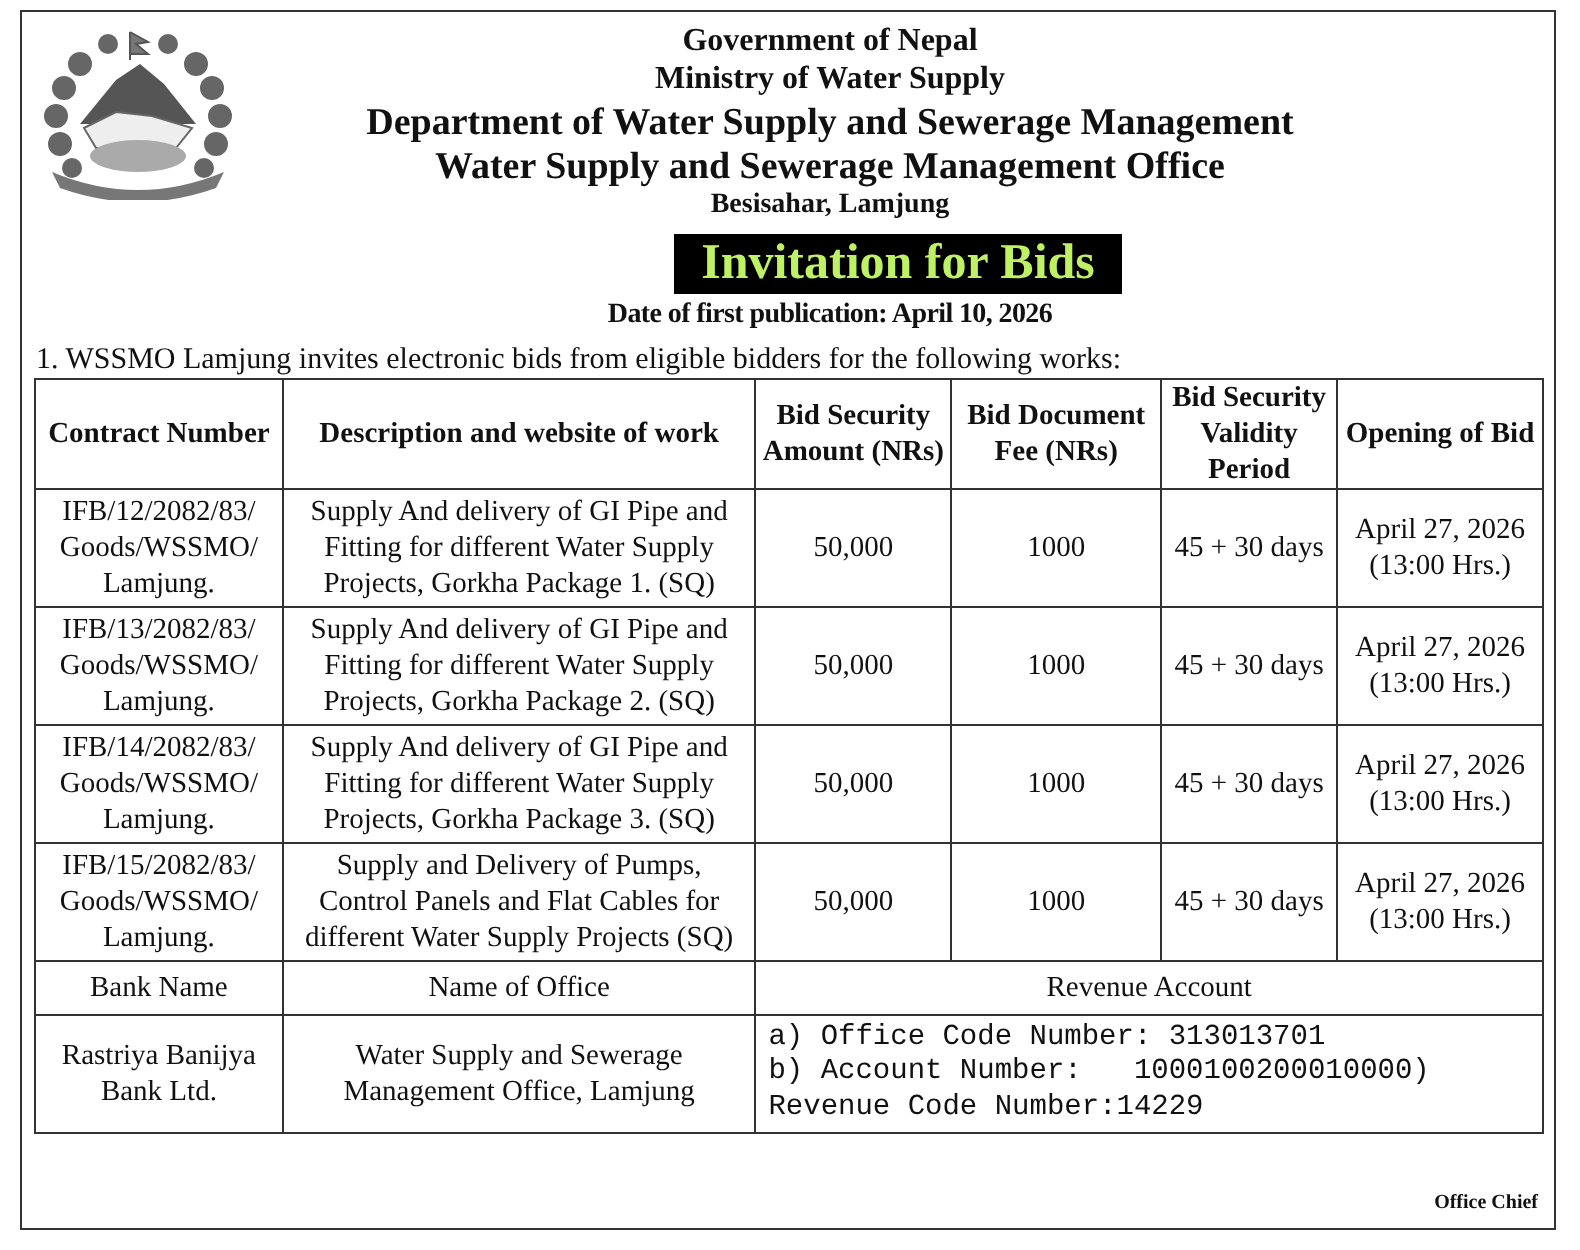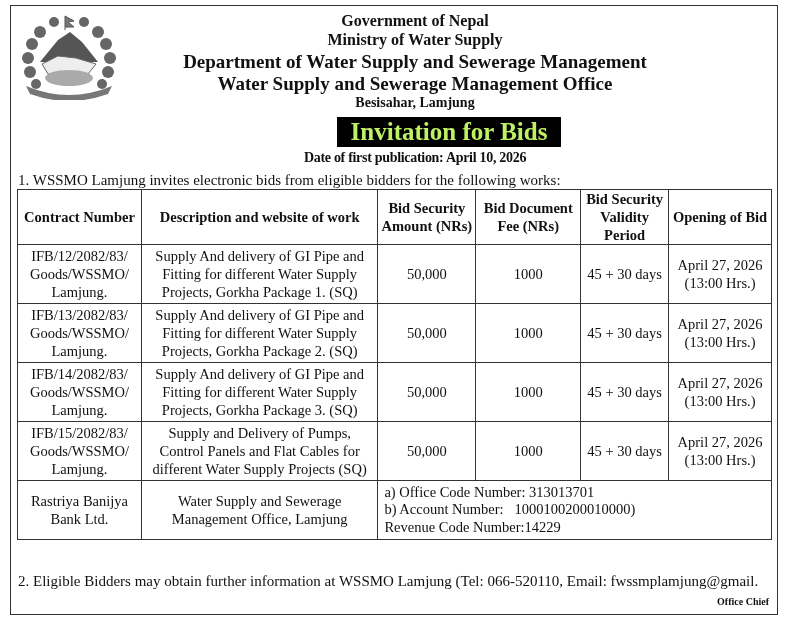--- a/index.html
+++ b/index.html
@@ -13,21 +13,21 @@
   .h4 { top: 73px; font-size: 19px; left: 20px; }
   .h5 { top: 95px; font-size: 14px; left: 20px; }
   .title-box { position: absolute; left: 297px; top: 117px; width: 224px; height: 30px; background: #000; color: #bef264; font-weight: bold; font-size: 25px; text-align: center; line-height: 30px; margin-left: 40px; }
   .pubdate { position: absolute; left: 20px; width: 790px; top: 150px; text-align: center; font-weight: bold; font-size: 14px; letter-spacing: -0.3px; }
   .intro { position: absolute; left: 18px; top: 172px; font-size: 15px; font-family: Liberation Serif, serif; }
   table.bids { position: absolute; left: 17px; top: 189px; width: 755px; border-collapse: collapse; font-size: 14.5px; }
   table.bids td, table.bids th { border: 1.5px solid #333; text-align: center; vertical-align: middle; padding: 0 3px; line-height: 18px; }
   table.bids th { font-weight: bold; height: 48px; }
   table.bids td { height: 58px; }
   .small-row td { height: 26px !important; }
-  .rev-cell { text-align: left !important; padding-left: 6px !important; line-height: 17.5px !important; }
+  .rev-cell { text-align: left !important; padding-left: 6px !important; line-height: 17.5px !important; font-family: Liberation Mono, monospace; }
   .para2 { position: absolute; left: 18px; top: 572px; font-size: 15px; line-height: 19px; }
   .para2 .l2 { padding-left: 17px; }
   .chief { position: absolute; right: 21px; top: 596px; font-weight: bold; font-size: 10px; }
 </style>
 </head>
 <body>
 
 <div class="frame"></div>
 
 <svg class="emblem" viewBox="0 0 102 88">
@@ -149,34 +149,38 @@
           <div>different Water Supply Projects (SQ)</div>
         </td>
     <td>50,000</td>
     <td>1000</td>
     <td>45 + 30 days</td>
     <td>
           <div>April 27, 2026</div>
           <div>(13:00 Hrs.)</div>
         </td>
   </tr>
+  <tr class="small-row">
+    <td>Bank Name</td>
+    <td>Name of Office</td>
+    <td colspan="4">Revenue Account</td>
+  </tr>
   <tr>
     <td style="height:52px">
           <div>Rastriya Banijya</div>
           <div>Bank Ltd.</div>
         </td>
     <td>
           <div>Water Supply and Sewerage</div>
           <div>Management Office, Lamjung</div>
         </td>
     <td colspan="4" class="rev-cell">
           <div>a) Office Code Number: 313013701</div>
           <div style="white-space:pre">b) Account Number:   1000100200010000)</div>
           <div>Revenue Code Number:14229</div>
         </td>
   </tr>
 </tbody>
   </table>
 
 <div class="para2">
-  <div>2. Eligible Bidders may obtain further information at WSSMO Lamjung (Tel: 066-520110, Email: fwssmplamjung@gmail.</div>
 </div>
 <div class="chief">Office Chief</div>
 
 </body></html>

